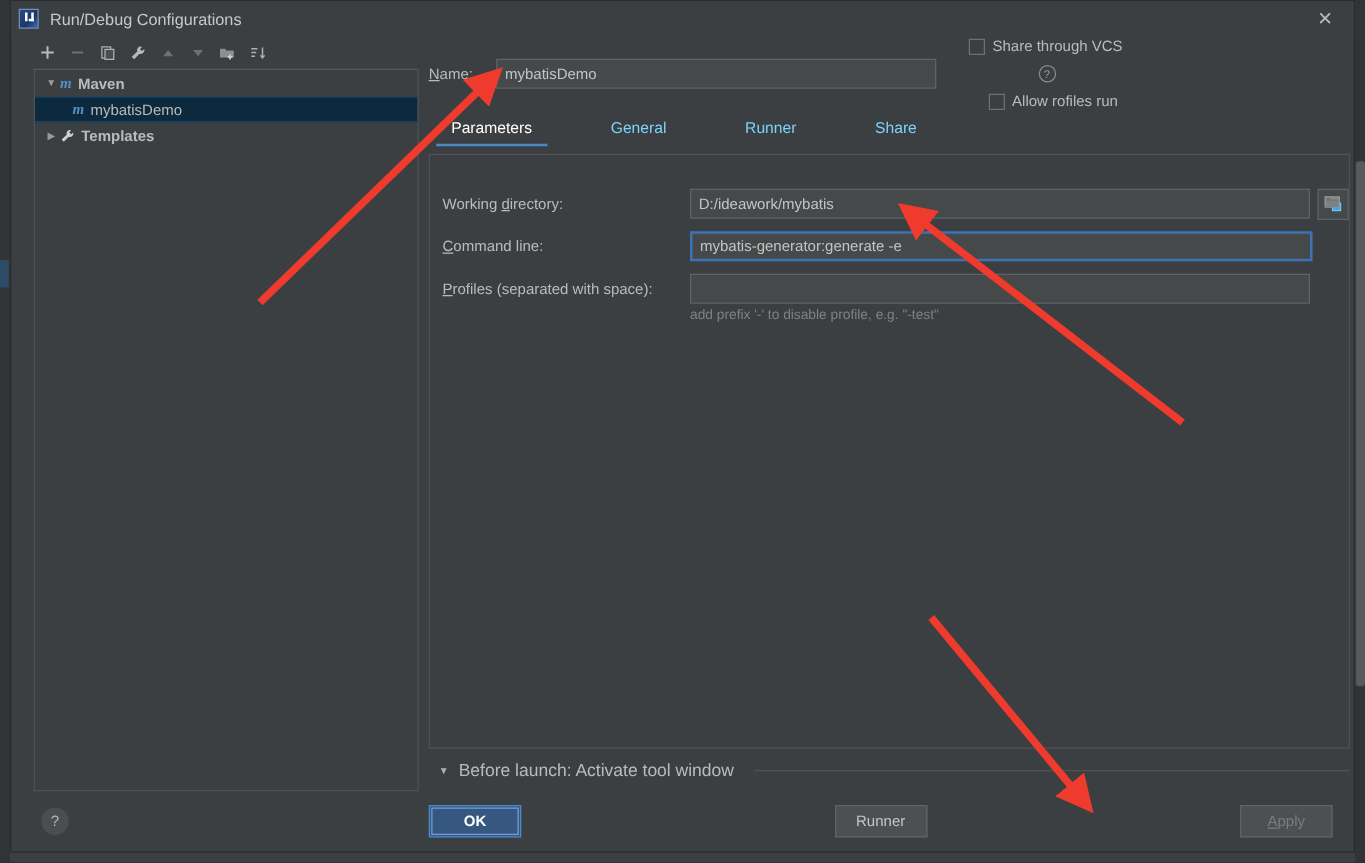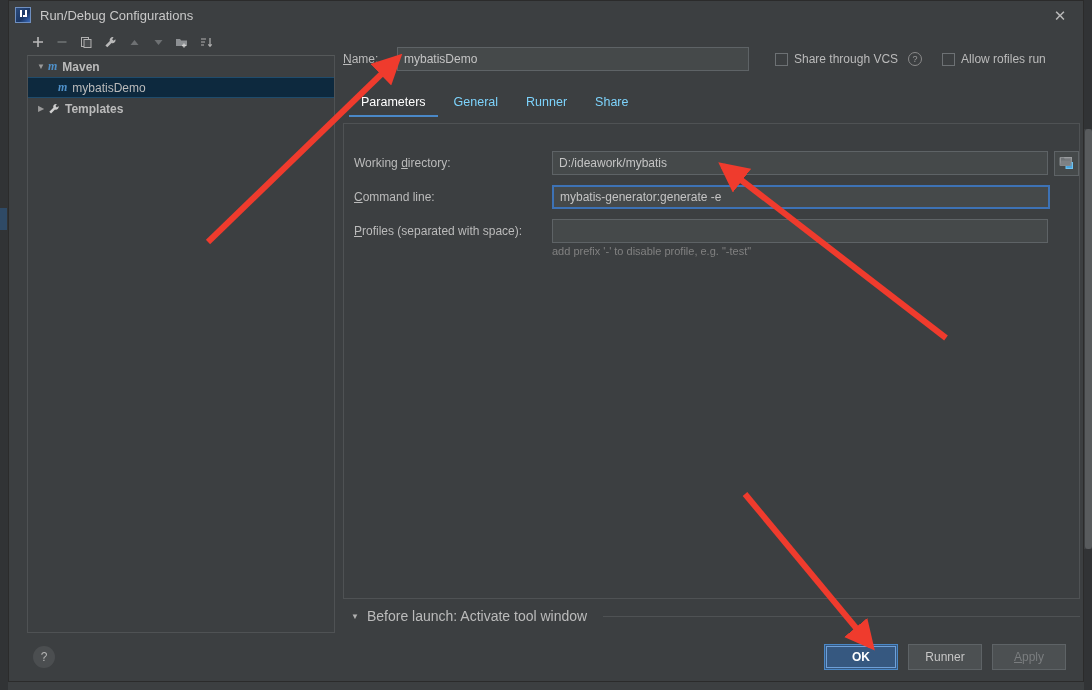--- a/index.html
+++ b/index.html
@@ -243,20 +243,21 @@
     font-size: 12px;
     font-family: "Liberation Sans", sans-serif;
     padding: 0 6px;
     outline: none;
   }
   #checkbox-group {
     margin-left: 26px;
     display: flex;
     align-items: center;
     gap: 8px;
+    flex-direction: column;
   }
   .cb {
     display: flex;
     align-items: center;
     gap: 6px;
     cursor: default;
     white-space: nowrap;
   }
   .cb-box {
     width: 13px; height: 13px;
@@ -278,20 +279,21 @@
     margin-left: 2px;
   }
 
   
   #tabs {
     display: flex;
     align-items: flex-end;
     height: 28px;
     margin-top: 8px;
     padding-left: 4px;
+    gap: 35px;
   }
   .tab {
     padding: 0 14px;
     height: 26px;
     line-height: 26px;
     font-size: 12.5px;
     color: #7dd3fc;
     cursor: default;
     position: relative;
   }
@@ -393,22 +395,21 @@
     height: 1px;
     background: #4f5254;
     margin-left: 8px;
   }
 
   
   #footer {
     height: 48px;
     display: flex;
     align-items: center;
-    justify-content: flex-end;
-    gap: 10px;
+    justify-content: space-between;
     padding-right: 14px;
   }
   .btn {
     min-width: 74px;
     height: 26px;
     padding: 0 14px;
     background: #4c5052;
     border: 1px solid #5e6366;
     box-sizing: border-box;
     color: #c6c6c6;

